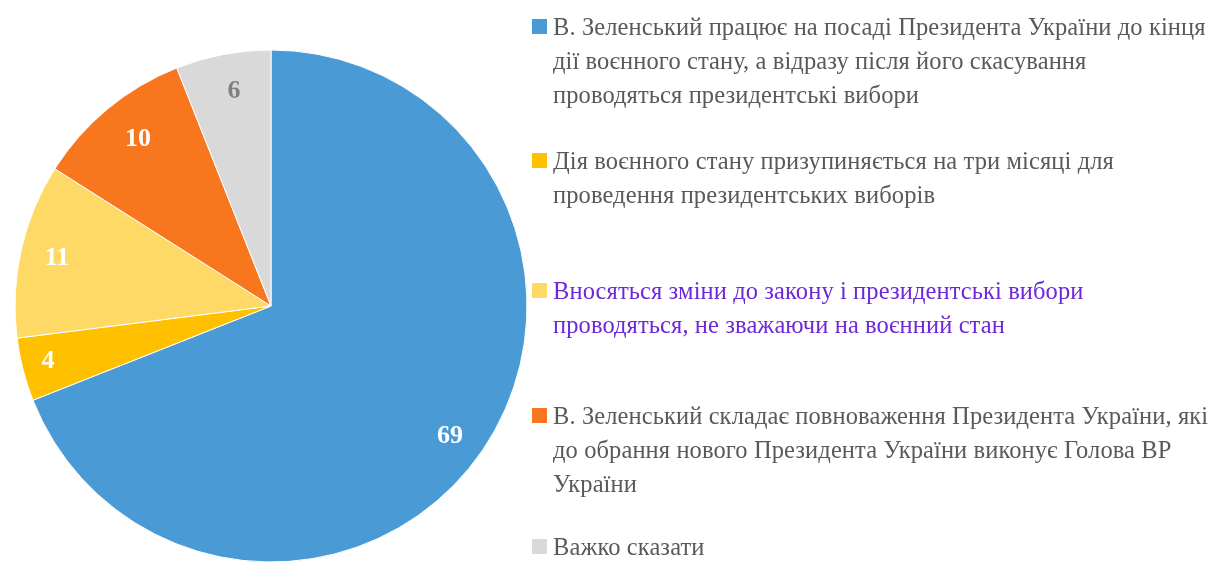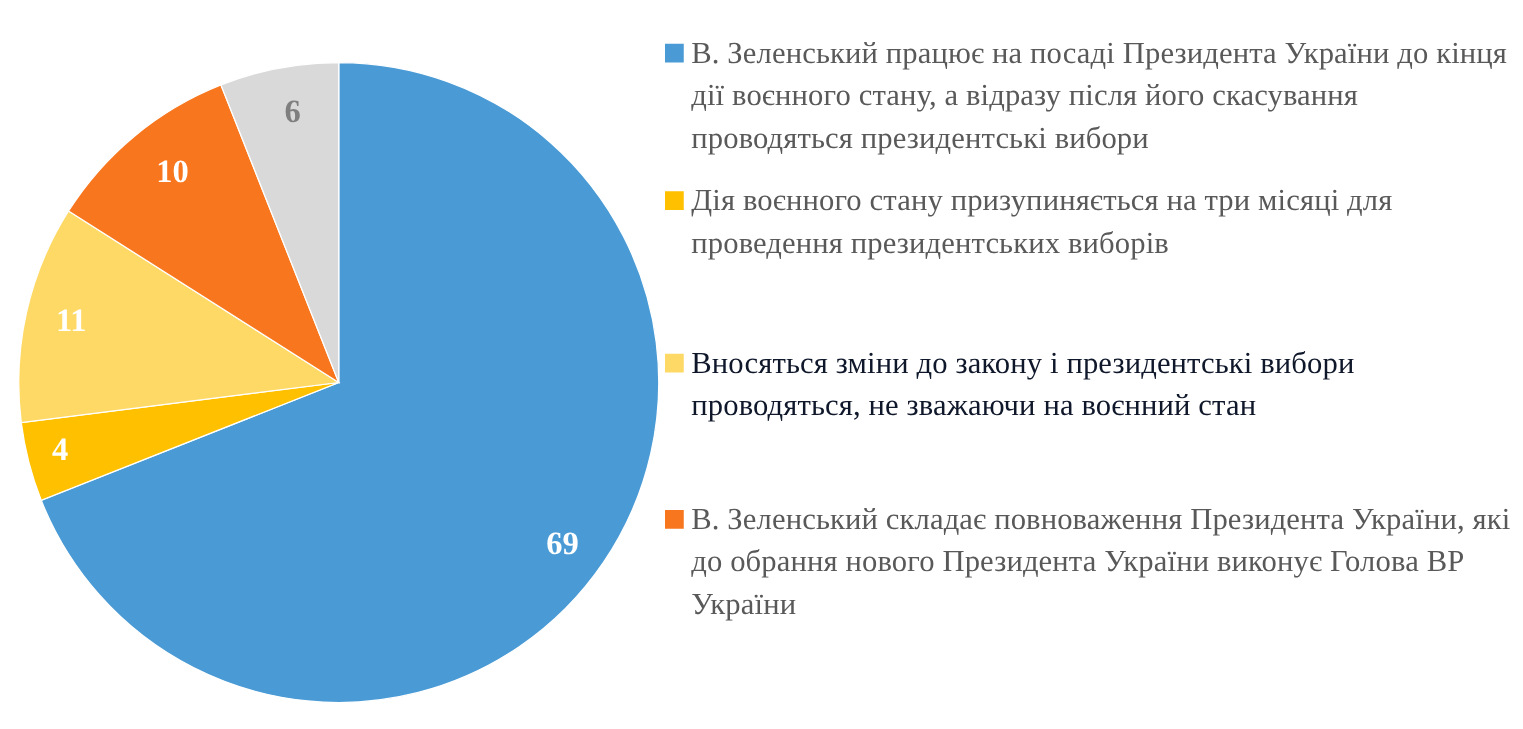--- a/index.html
+++ b/index.html
@@ -89,31 +89,35 @@
           <text x="450" y="437" class="slice-label" fill="#ffffff">69</text>
           <text x="48" y="362" class="slice-label" fill="#ffffff">4</text>
           <text x="57" y="259" class="slice-label" fill="#ffffff">11</text>
           <text x="138" y="140" class="slice-label" fill="#ffffff">10</text>
           <text x="234" y="92" class="slice-label" fill="#7f7f7f">6</text>
         </g>
     </svg>
   </div>
 
   <div id="legend">
-      <div class="legend-item" style="top: 26px;">
+      <div class="legend-item" style="top: 10px;">
         <span class="legend-marker" style="background: rgb(74, 155, 213);"></span>
         <span class="legend-text" style="color: rgb(89, 89, 89);">В. Зеленський працює на посаді Президента України до кінця дії воєнного стану, а відразу після його скасування проводяться президентські вибори</span>
       </div>
       <div class="legend-item" style="top: 144px;">
         <span class="legend-marker" style="background: rgb(255, 192, 0);"></span>
         <span class="legend-text" style="color: rgb(89, 89, 89);">Дія воєнного стану призупиняється на три місяці для проведення президентських виборів</span>
       </div>
       <div class="legend-item" style="top: 274px;">
         <span class="legend-marker" style="background: rgb(255, 217, 102);"></span>
-        <span class="legend-text" style="color: #0f172a;">Вносяться зміни до закону і президентські вибори проводяться, не зважаючи на воєнний стан</span>
+        <span class="legend-text" style="color: #6d28d9;">Вносяться зміни до закону і президентські вибори проводяться, не зважаючи на воєнний стан</span>
       </div>
       <div class="legend-item" style="top: 399px;">
         <span class="legend-marker" style="background: rgb(248, 118, 29);"></span>
         <span class="legend-text" style="color: rgb(89, 89, 89);">В. Зеленський складає повноваження Президента України, які до обрання нового Президента України виконує Голова ВР України</span>
+      </div>
+      <div class="legend-item" style="top: 530px;">
+        <span class="legend-marker" style="background: rgb(217, 217, 217);"></span>
+        <span class="legend-text" style="color: rgb(89, 89, 89);">Важко сказати</span>
       </div>
     </div>
 
 </div>
 
 </body></html>

